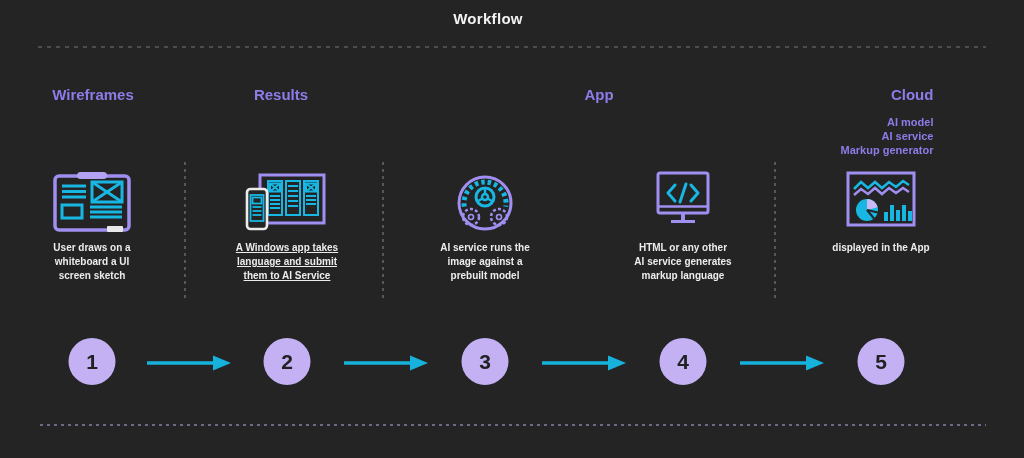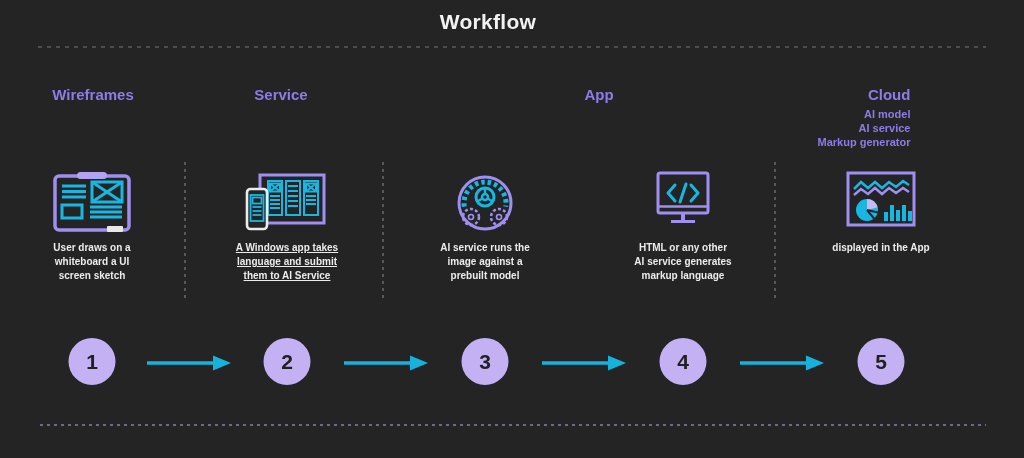--- a/index.html
+++ b/index.html
@@ -2,30 +2,30 @@
 <html><head>
 <meta charset="utf-8">
 <style>
   html,body{margin:0;padding:0;background:#1b1b1b;}
   #stage{
     position:relative;width:1024px;height:458px;background:#242424;
     font-family:"Liberation Sans","DejaVu Sans",sans-serif;overflow:hidden;
   }
   .title{
     position:absolute;top:10px;left:0;width:976px;text-align:center;
-    color:#f2f2f2;font-size:21px;font-weight:bold;letter-spacing:.3px;
+    color:#f2f2f2;font-size:15px;font-weight:bold;letter-spacing:.3px;
   }
   .hdash{position:absolute;height:2px;background-image:repeating-linear-gradient(90deg,#4d4d4d 0 4px,transparent 4px 9px);}
   .hdash.bottom{background-image:repeating-linear-gradient(90deg,#6f6888 0 3px,transparent 3px 7px);}
   .vdash{position:absolute;width:2px;background-image:repeating-linear-gradient(180deg,#585858 0 3px,transparent 3px 7px);}
   .section-header{
     position:absolute;top:86px;transform:translateX(-50%);
     color:#8d7ce9;font-size:15px;font-weight:bold;text-align:right;white-space:nowrap;
   }
-  .sub-labels{margin-top:4px;font-size:11px;line-height:14px;color:#8d7ce9;font-weight:bold;}
+  .sub-labels{margin-top:12px;font-size:11px;line-height:14px;color:#8d7ce9;font-weight:bold;}
   .sub-labels span{display:block;}
   .icon-box{position:absolute;top:167px;width:94px;height:72px;transform:translateX(-50%);}
   .caption{
     position:absolute;top:241px;width:160px;transform:translateX(-50%);
     color:#ececec;font-size:10px;line-height:14px;font-weight:bold;text-align:center;
   }
   .caption span{display:block;}
   .step-circle{
     position:absolute;top:338px;width:47px;height:47px;border-radius:50%;
     background:#c3b1f4;transform:translateX(-50%);
@@ -45,26 +45,26 @@
   <div class="hdash bottom" style="top:424px;left:40px;width:946px;"></div>
 
   <div class="vdash" style="left:184px;top:162px;height:136px;"></div>
   <div class="vdash" style="left:382px;top:162px;height:136px;"></div>
   <div class="vdash" style="left:774px;top:162px;height:136px;"></div>
 
   <div class="section-header" style="left:93px;">
     <span>Wireframes</span>
   </div>
   <div class="section-header" style="left:281px;">
-    <span>Service</span>
+    <span>Results</span>
   </div>
   <div class="section-header" style="left:599px;">
     <span>App</span>
   </div>
-  <div class="section-header" style="left:864px;">
+  <div class="section-header" style="left:887px;">
     <span>Cloud</span>
     <div class="sub-labels">
       <span>AI model</span>
       <span>AI service</span>
       <span>Markup generator</span>
     </div>
   </div>
 
   <div class="icon-box" style="left:92px;">
     <svg width="94" height="72" viewBox="0 0 94 72">

